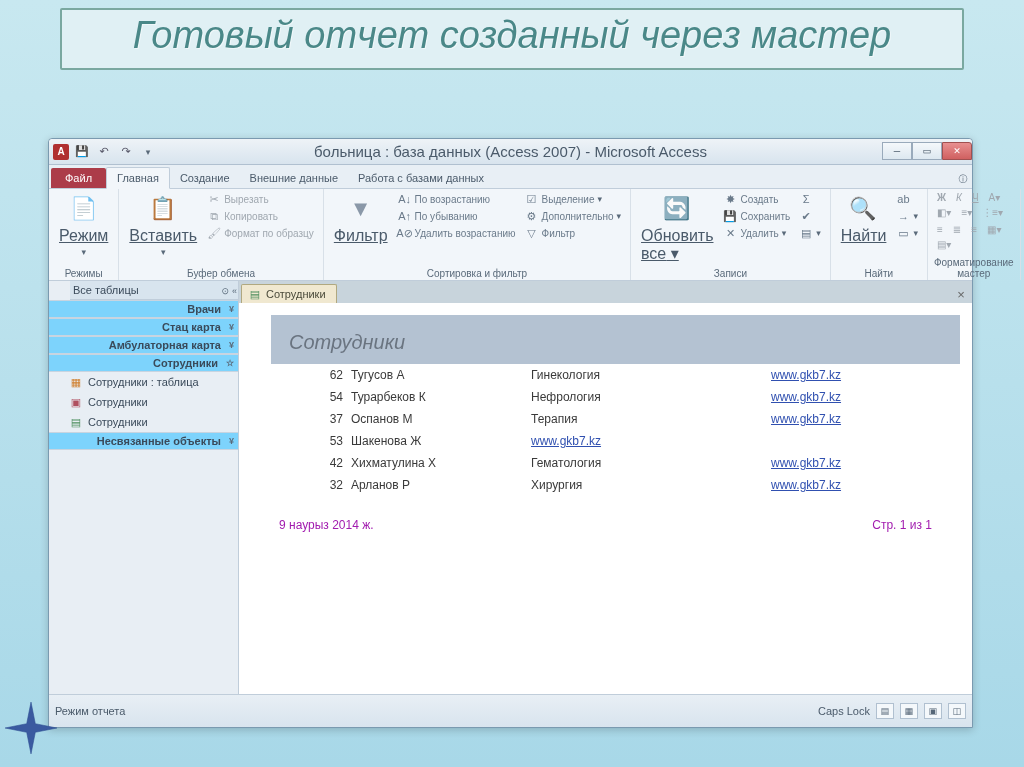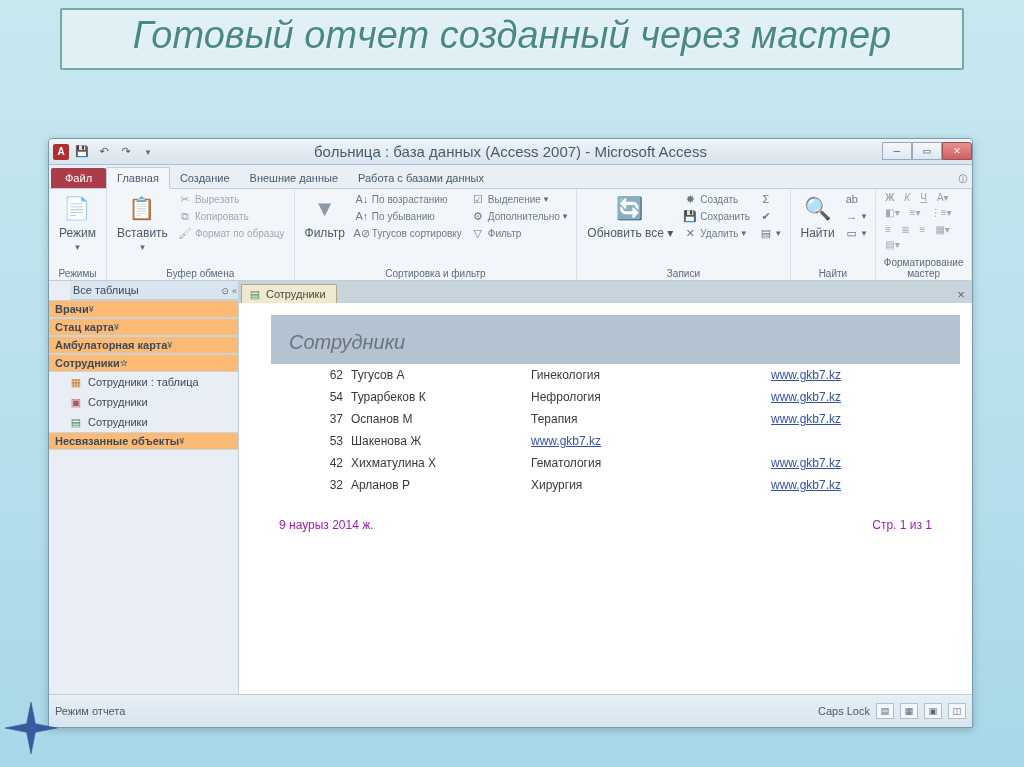--- a/index.html
+++ b/index.html
@@ -60,29 +60,29 @@
   .ribbon-tabs { height:24px; background:#e8eff5; display:flex; align-items:flex-end; padding-left:2px; border-bottom:1px solid #c0cdda; }
   .file-tab { background:#ac3c49; color:#fff; padding:4px 14px; font-size:11px; border-radius:2px 2px 0 0; cursor:pointer; }
   .rtab { padding:4px 10px; color:#4a5a6a; cursor:pointer; font-size:11px; }
   .rtab.active { background:#f2f6fa; border:1px solid #c0cdda; border-bottom-color:#f2f6fa; margin-bottom:-1px; border-radius:2px 2px 0 0; }
   .ribbon { height:92px; background:#f2f6fa; border-bottom:1px solid #c0cdda; display:flex; }
   .rgroup { border-right:1px solid #d8e0e8; padding:2px 6px 1px 6px; display:flex; flex-direction:column; }
   .rgroup-body { flex:1; display:flex; align-items:flex-start; gap:3px; }
   .rgroup-label { text-align:center; font-size:10px; color:#5a6a7a; padding-top:1px; }
   .big-btn { display:flex; flex-direction:column; align-items:center; gap:2px; padding:2px 4px; cursor:pointer; border-radius:2px; }
   .big-icon { width:32px; height:32px; display:flex; align-items:center; justify-content:center; font-size:22px; }
-  .big-lbl { font-size:12px; color:#4a5a6a; text-align:left; line-height:1.1; }
+  .big-lbl { font-size:16px; color:#4a5a6a; text-align:left; line-height:1.1;text-decoration:underline; }
   .small-stack { display:flex; flex-direction:column; gap:1px; }
   .small-btn { display:flex; align-items:center; gap:3px; padding:1px 3px; font-size:10px; color:#6a7a8a; cursor:pointer; border-radius:2px; white-space:nowrap; }
   .small-btn.disabled { color:#a0a8b0; cursor:default; }
   .si { width:14px; height:14px; display:inline-flex; align-items:center; justify-content:center; font-size:11px; }
   .workspace { flex:1; display:flex; min-height:0; }
   .navpane { width:190px; background:#e8eef4; border-right:1px solid #c0cdda; display:flex; flex-direction:column; }
   .nav-header { background:#d8e4ee; border-bottom:1px solid #c0cdda; padding:3px 3px; display:flex; align-items:center; justify-content:space-between; font-size:11px; color:#3a4a5a; cursor:pointer;margin-left:21px; }
-  .nav-section-hdr { background:#fdba74; border-top:1px solid #c8d4e0; border-bottom:1px solid #c8d4e0; padding:2px 6px; display:flex; align-items:center; justify-content:flex-start; font-size:11px; font-weight:bold; color:#3a4a5a; cursor:pointer; }
+  .nav-section-hdr { background:#7dd3fc; border-top:1px solid #c8d4e0; border-bottom:1px solid #c8d4e0; padding:2px 6px; display:flex; align-items:center; justify-content:flex-end; font-size:11px; font-weight:bold; color:#3a4a5a; cursor:pointer;gap:8px; }
   .nav-item { padding:3px 6px 3px 20px; display:flex; align-items:center; gap:5px; font-size:11px; color:#3a4a5a; cursor:pointer; }
   .nav-icon { width:14px; height:14px; display:inline-flex; align-items:center; justify-content:center; font-size:11px; }
   .nav-icon.table { color:#d08030; }
   .nav-icon.form { color:#b05060; }
   .nav-icon.report { color:#509060; }
   .doc-area { flex:1; display:flex; flex-direction:column; background:#c8d4dc; min-width:0; }
   .doc-tabs { height:22px; display:flex; align-items:flex-end; background:#c8d4dc; padding-left:2px; }
   .doc-tab { background:#f0e8d0; border:1px solid #b0a880; border-bottom:none; padding:2px 10px 2px 6px; display:flex; align-items:center; gap:4px; font-size:11px; color:#4a4a3a; cursor:pointer; border-radius:2px 2px 0 0; }
   .doc-close-x { margin-left:auto; width:18px; height:18px; display:flex; align-items:center; justify-content:center; cursor:pointer; color:#666; font-size:13px; margin-right:2px; margin-top:2px; }
   .doc-content { flex:1; background:#fff; margin:0 0 0 0; overflow:auto; position:relative; }
@@ -185,21 +185,21 @@
           <div class="small-btn">
               <span class="si">A↓</span>
               <span>По возрастанию</span>
             </div>
           <div class="small-btn">
               <span class="si">A↑</span>
               <span>По убыванию</span>
             </div>
           <div class="small-btn">
               <span class="si">A⊘</span>
-              <span>Тугусов сортировку</span>
+              <span>Удалить возрастанию</span>
             </div>
         </div>
         <div class="small-stack">
           <div class="small-btn">
               <span class="si">☑</span>
               <span>Выделение</span>
               <span class="chev">▾</span>
             </div>
           <div class="small-btn">
               <span class="si">⚙</span>

